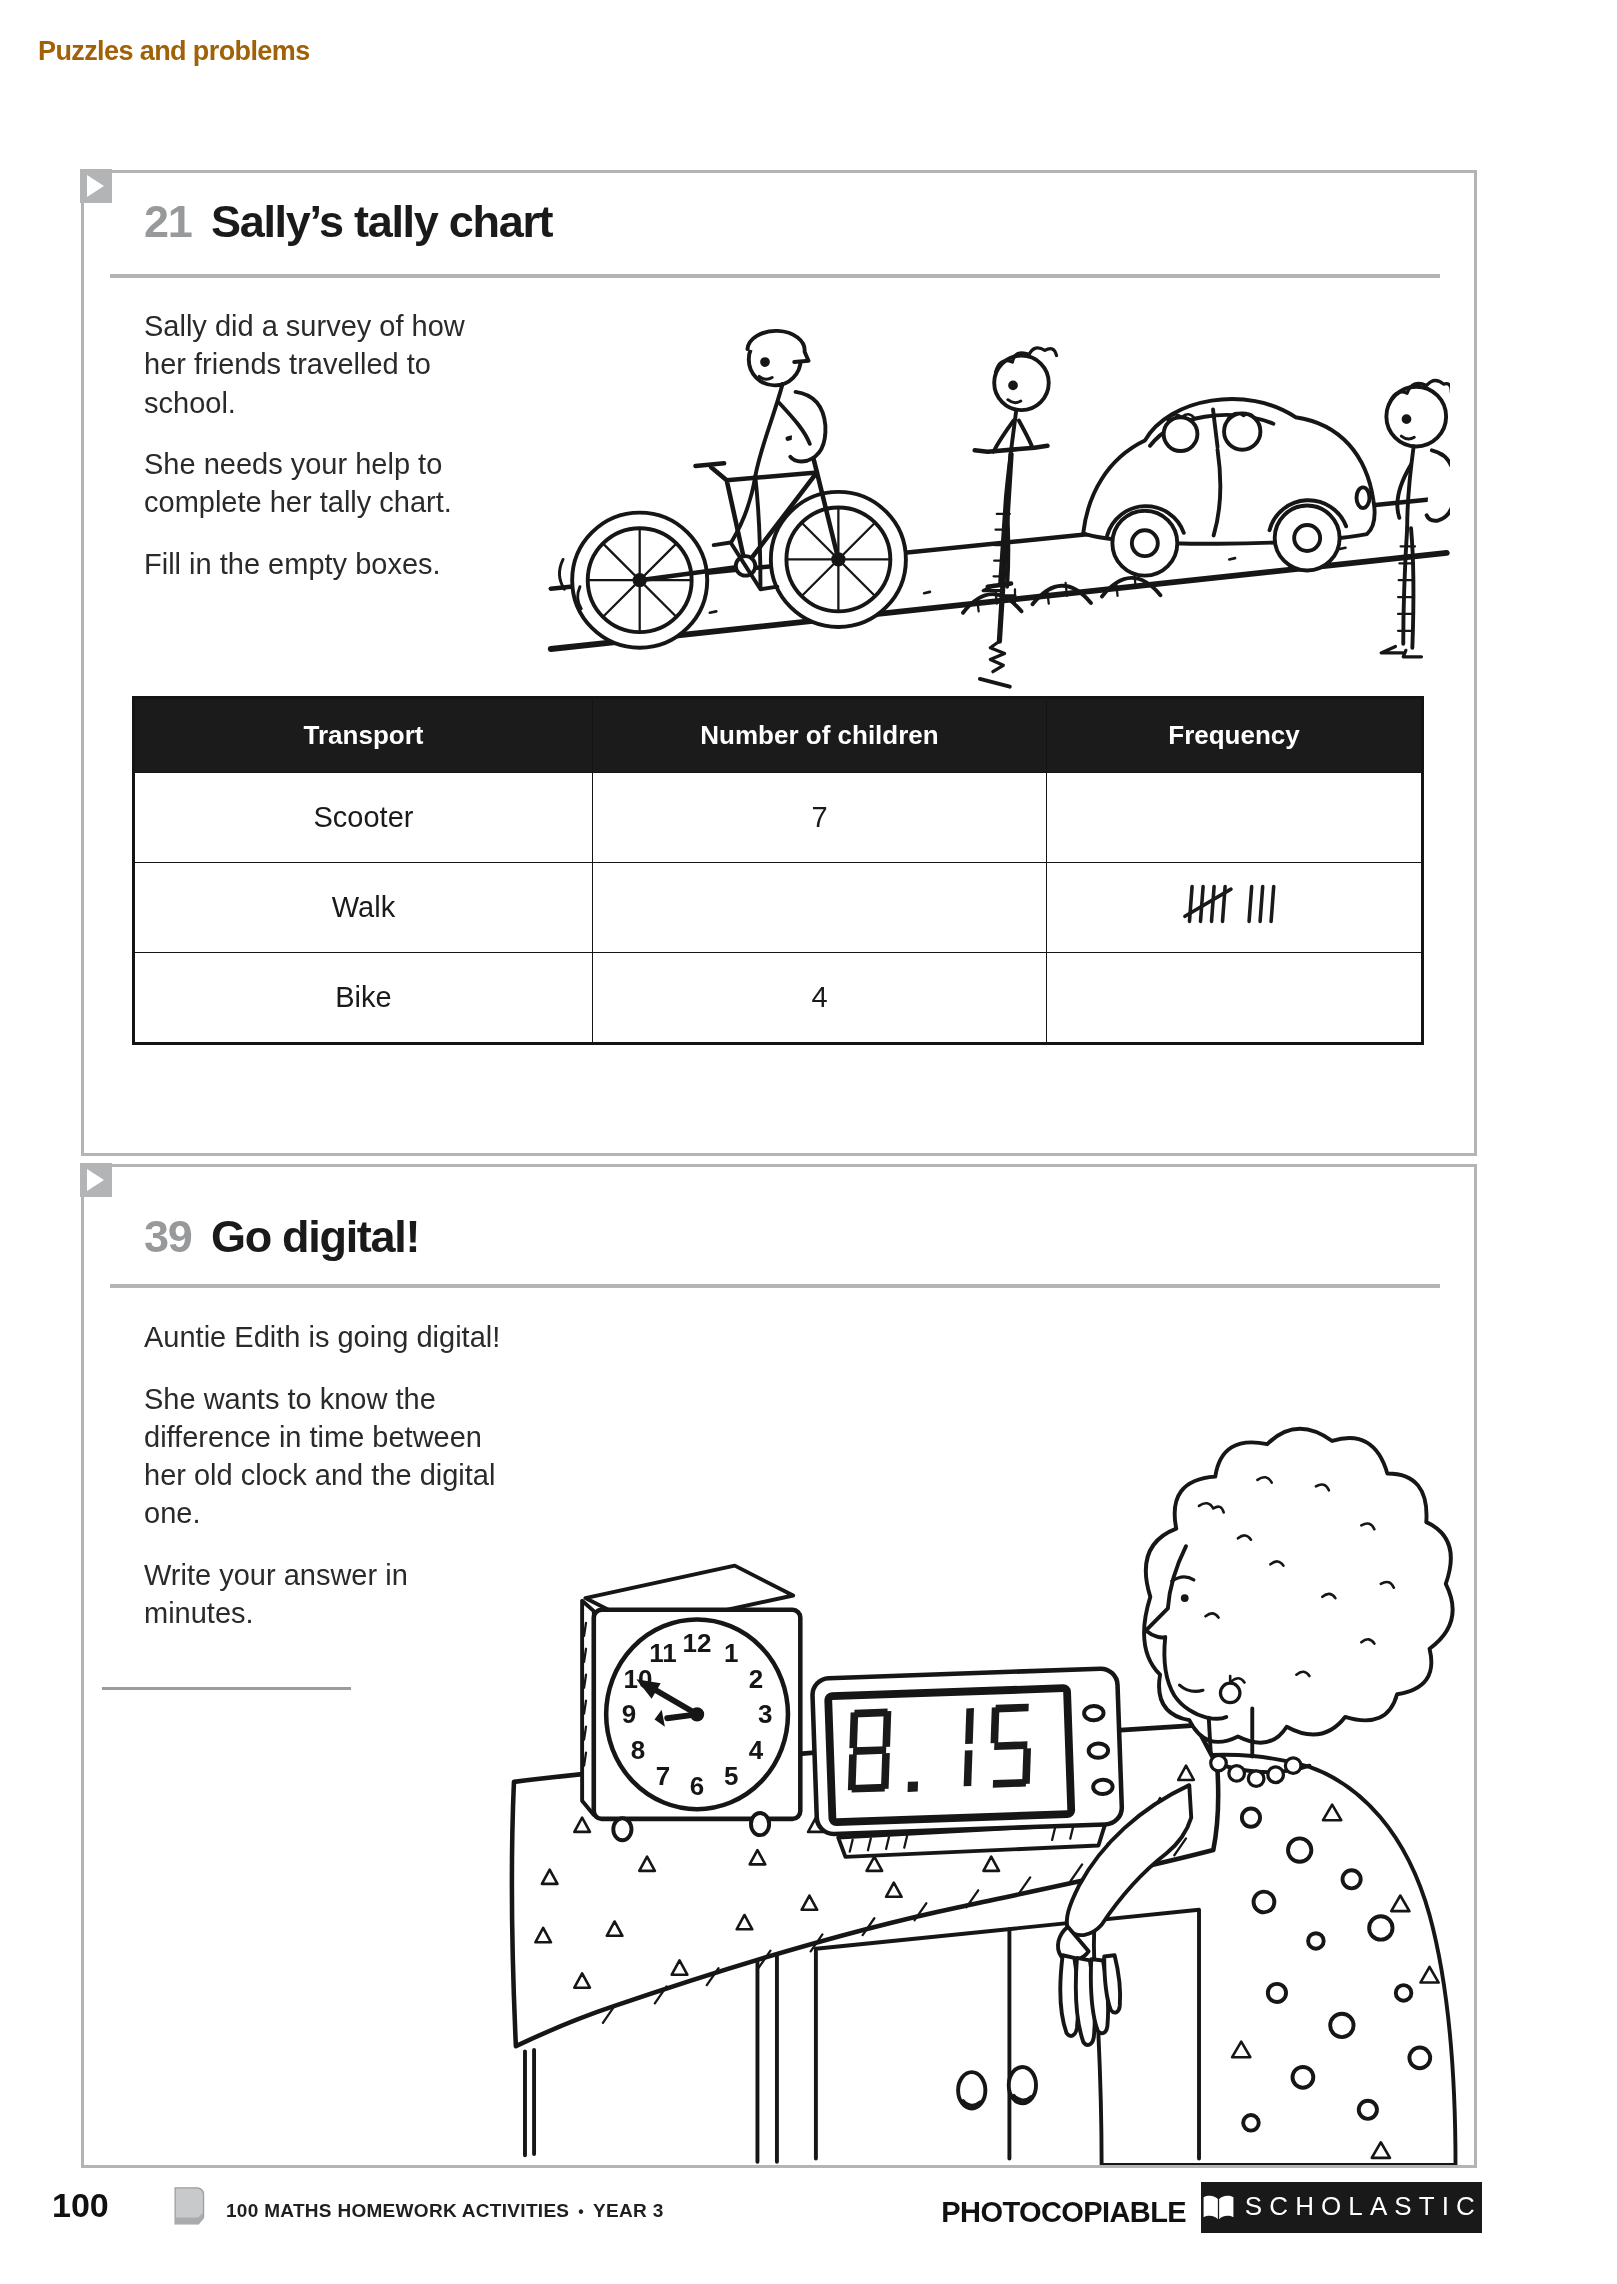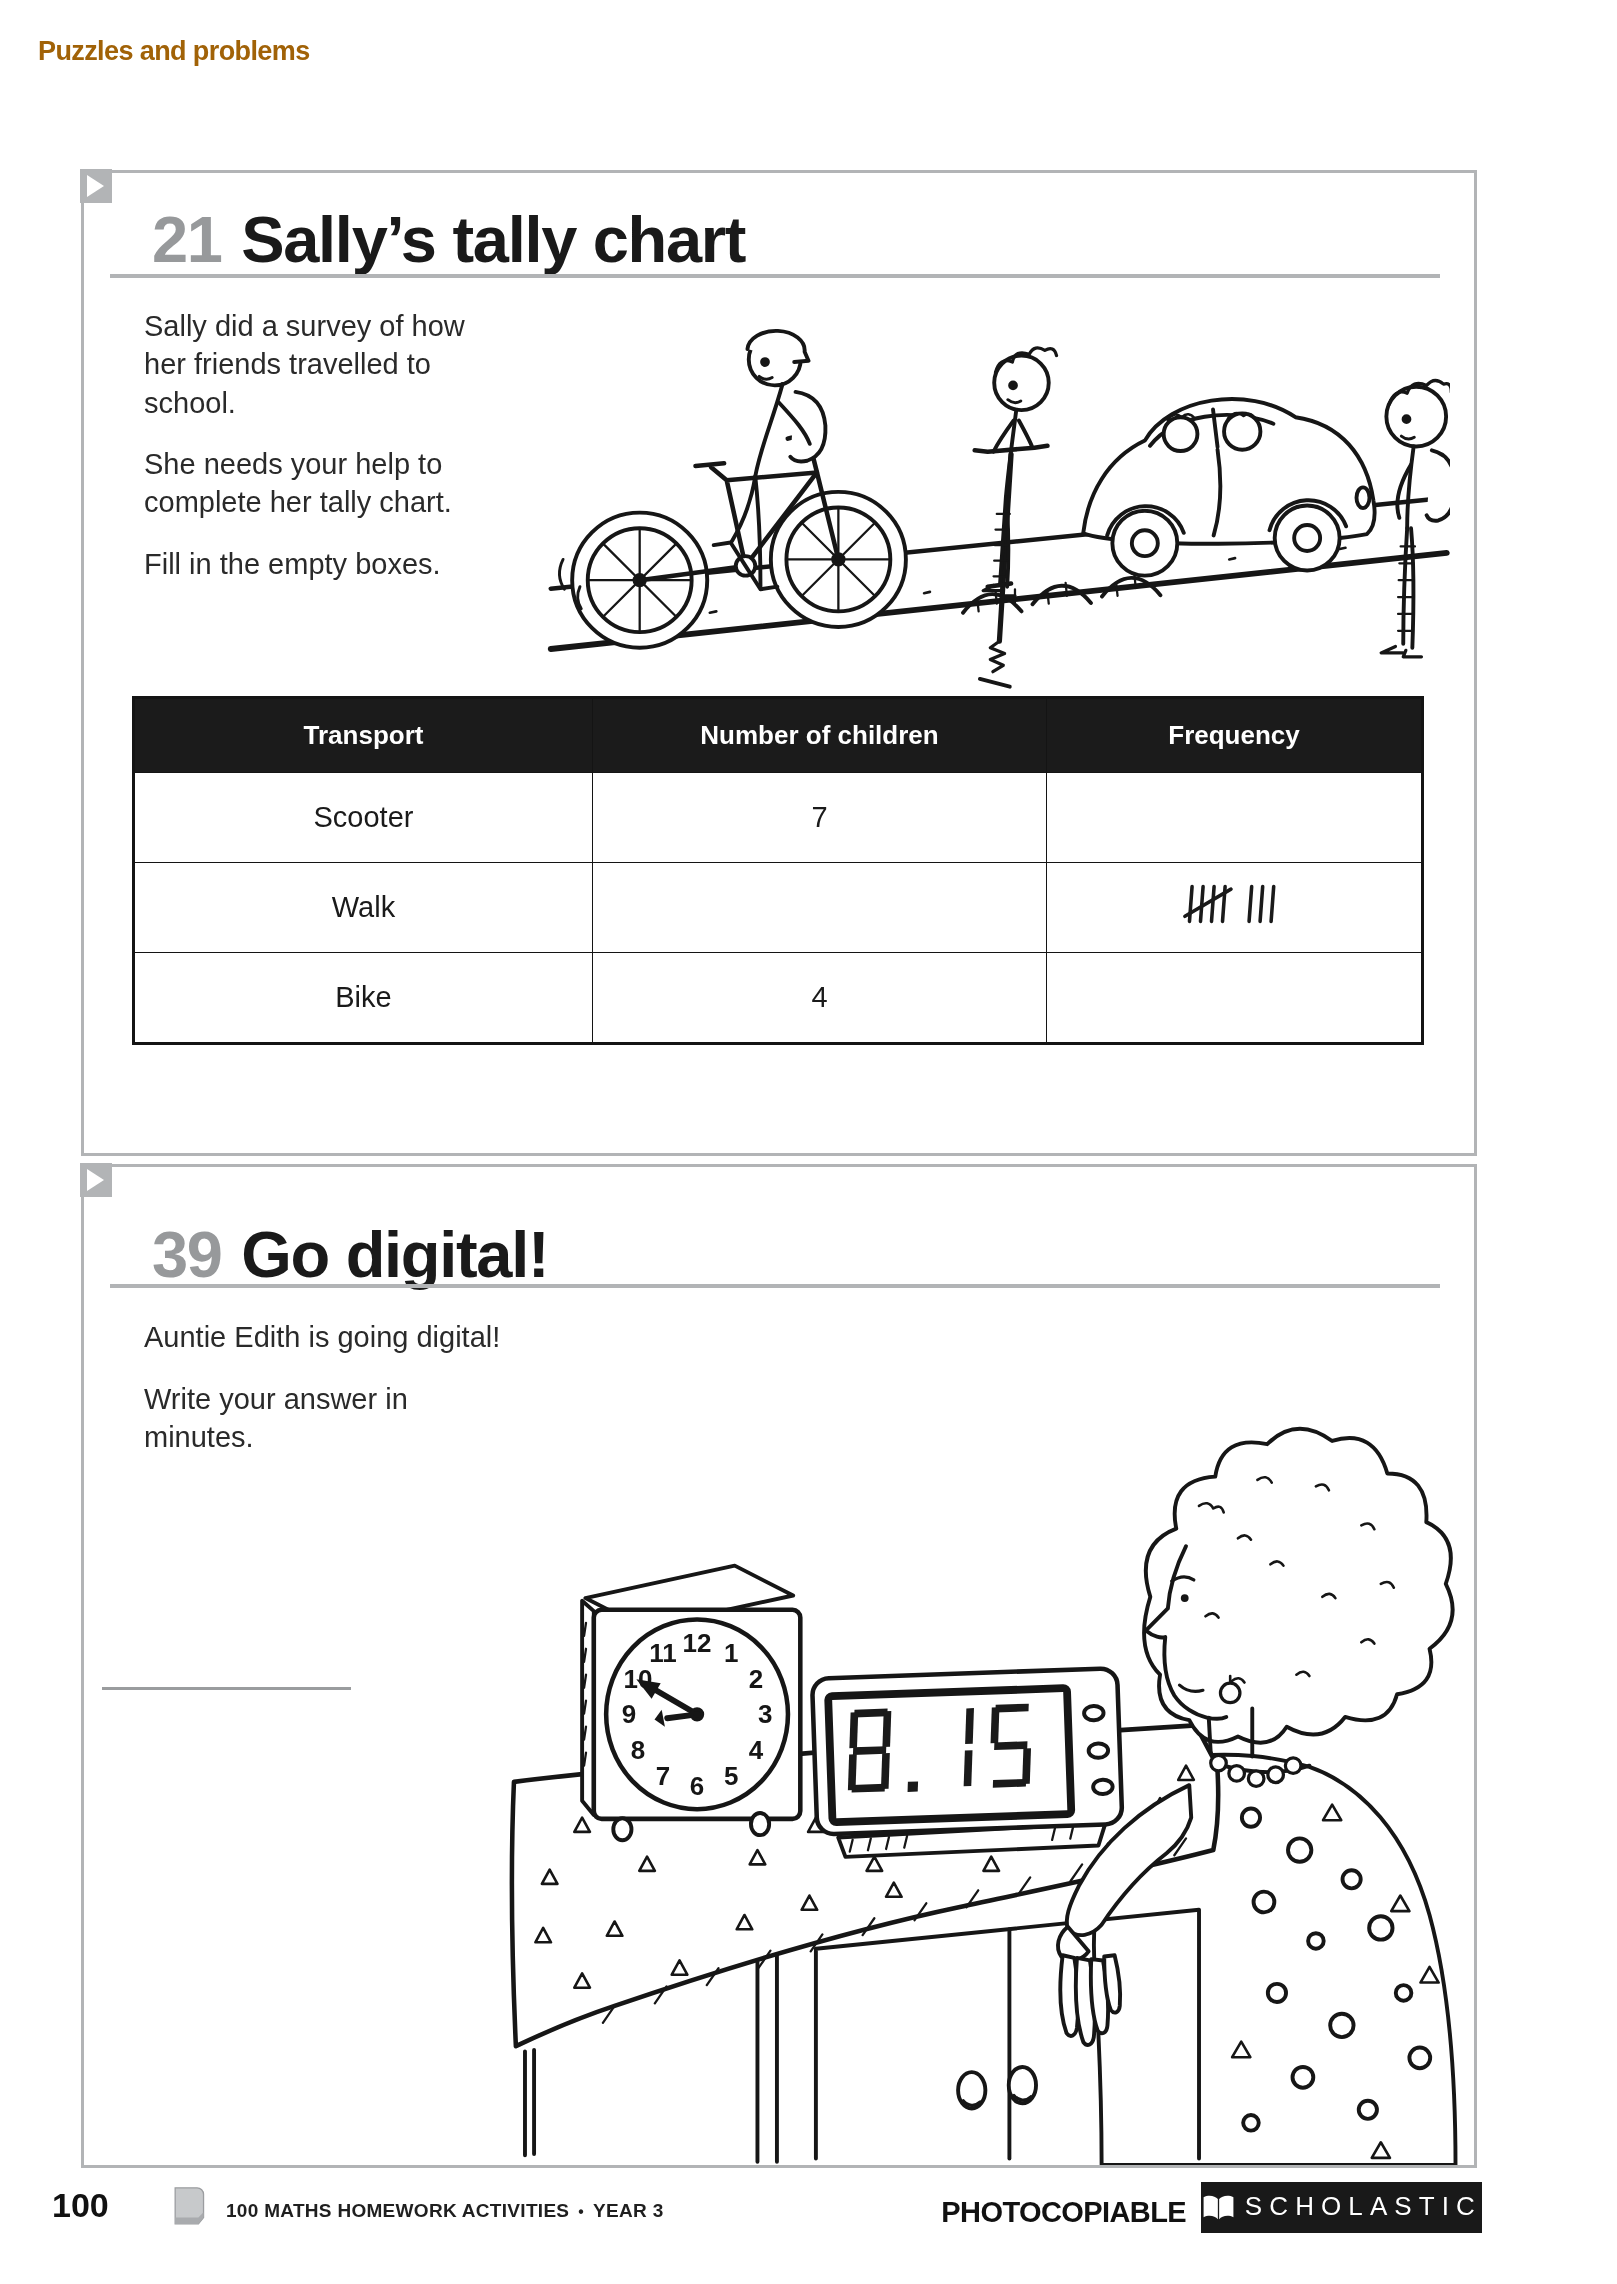--- a/index.html
+++ b/index.html
@@ -10,21 +10,21 @@
         letter-spacing:-0.6px;color:#a16207;}
 
   
   .activity-box{position:absolute;left:81px;width:1396px;border:3.9px solid #b2b4b6;
         box-sizing:border-box;background:#fff;}
   #box21{top:170px;height:986px;}
   #box22{top:1164px;height:1004px;}
   .tab{position:absolute;left:-3.9px;top:-3.9px;width:32px;height:34px;background:#b2b4b6;}
   .tab .tri{position:absolute;left:7.1px;top:5.8px;width:0;height:0;
         border-left:17px solid #ffffff;border-top:11px solid transparent;border-bottom:11px solid transparent;}
-  .activity-title{position:absolute;left:60px;margin:8px;font-size:65px;font-weight:bold;
+  .activity-title{position:absolute;left:60px;margin:0;font-size:45px;font-weight:bold;
         letter-spacing:-1.3px;white-space:nowrap;line-height:1;text-align:right;}
   #box21 .activity-title{top:26px;}
   #box22 .activity-title{top:47px;}
   .activity-number{color:#97999b;margin-right:19.5px;}
   .title-rule{position:absolute;left:26px;right:34px;height:3.9px;background:#b2b4b6;}
   #box21 .title-rule{top:101px;}
   #box22 .title-rule{top:117px;}
 
   .paras{position:absolute;left:60px;width:416px;font-size:29px;line-height:1.32;color:#2a2a2a;}
   #box21 .paras{top:134px;width:377px;}
@@ -208,20 +208,24 @@
 
   <section class="activity-box" id="box22">
     <div class="tab">
       <div class="tri"></div>
     </div>
     <h1 class="activity-title"><span class="activity-number">39</span><span>Go digital!</span></h1>
     <div class="title-rule"></div>
 
     <div class="paras">
       <p>Auntie Edith is going digital!</p>
+      <p>She wants to know the
+difference in time between
+her old clock and the digital
+one.</p>
       <p>Write your answer in
 minutes.</p>
     </div>
 
     <div class="answer-line"></div>
 
     <svg class="illus22" width="1020" height="763" viewBox="0 0 1570 1175">
       <defs>
         <clipPath id="clothClip">
           <path d="M95,585 C300,560 700,525 1145,498 L1178,560 C1182,620 1178,660 1172,690 C1050,722 900,752 780,778 C600,816 420,872 250,930 C190,950 140,972 98,992 C92,860 90,700 95,585 Z"></path>

